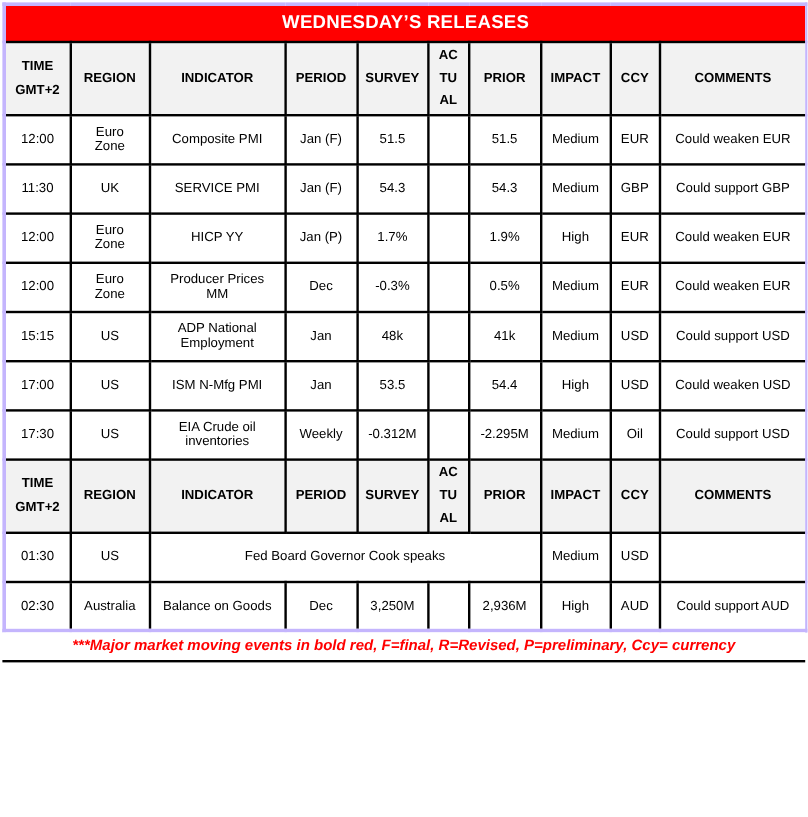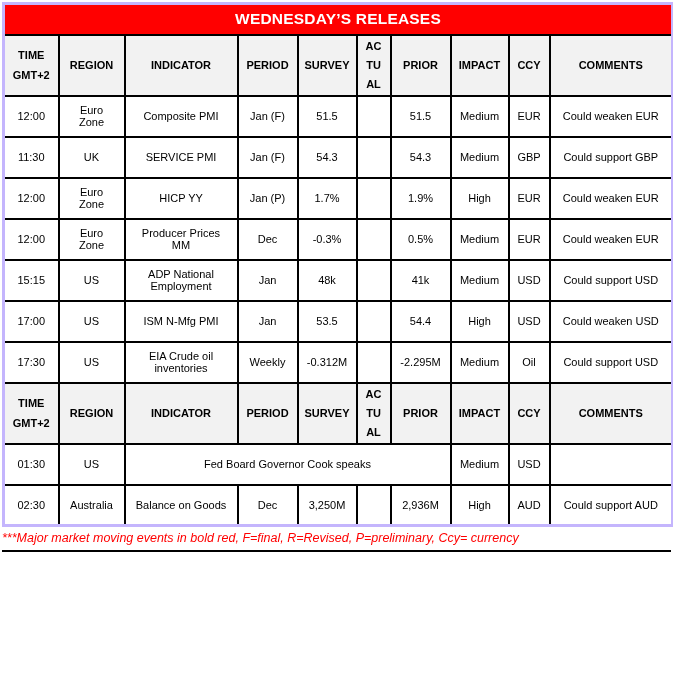--- a/index.html
+++ b/index.html
@@ -45,23 +45,23 @@
   tr.hdr td {
     background: #f2f2f2;
     font-weight: bold;
     font-size: 11px;
   }
   tr.hdr td.col-time   { line-height: 20px; text-align: center; }
   tr.hdr td.col-actual { line-height: 19px; margin-top: 24px; }
   tr.datarow { height: 41px; }
   .footnote {
     color: #ff0000;
-    font-weight: normal;
+    font-weight: bold;
     font-style: italic;
-    text-align: left;
+    text-align: center;
     font-size: 12.5px;
     padding: 4px 0 3px 0;
     background: #ffffff;
   }
   .bottom-rule {
     border-top: 2px solid #000000;
     width: 669px;
     height: 0;
     margin-top: 2px;
   }

